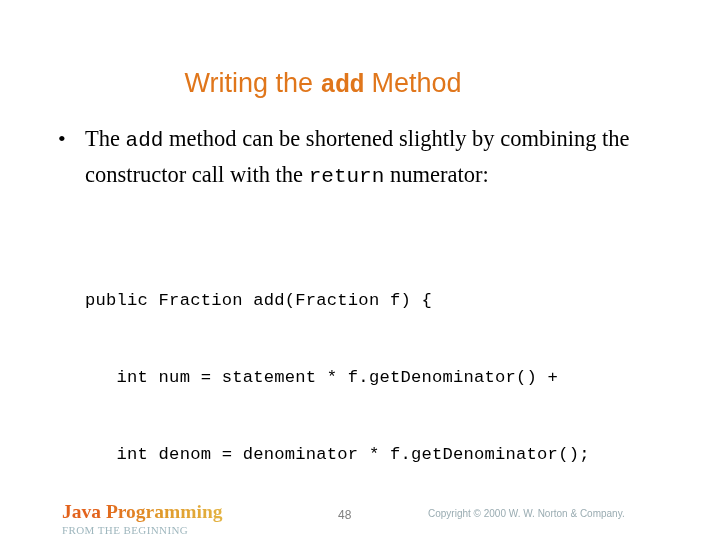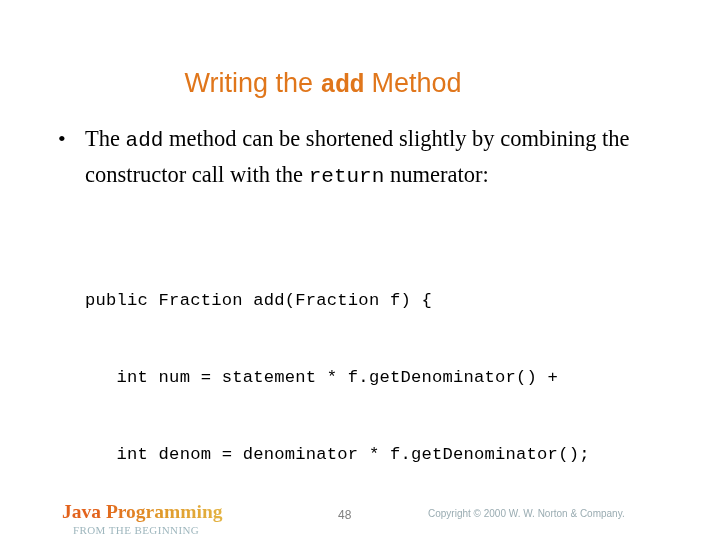--- a/index.html
+++ b/index.html
@@ -129,21 +129,20 @@
     -webkit-text-fill-color: transparent;
     white-space: nowrap;
   }
   .logo-sub {
     font-family: "Liberation Serif", serif;
     font-size: 11px;
     line-height: 13px;
     color: #9FB7BE;
     letter-spacing: 0.4px;
     margin-top: 2px;
-    margin-left: 11px;
     white-space: nowrap;
   }
 
   .page-number {
     position: absolute;
     left: 338px;
     top: 508px;
     font-family: Liberation Sans, sans-serif;
     font-size: 12px;
     color: #808080;

